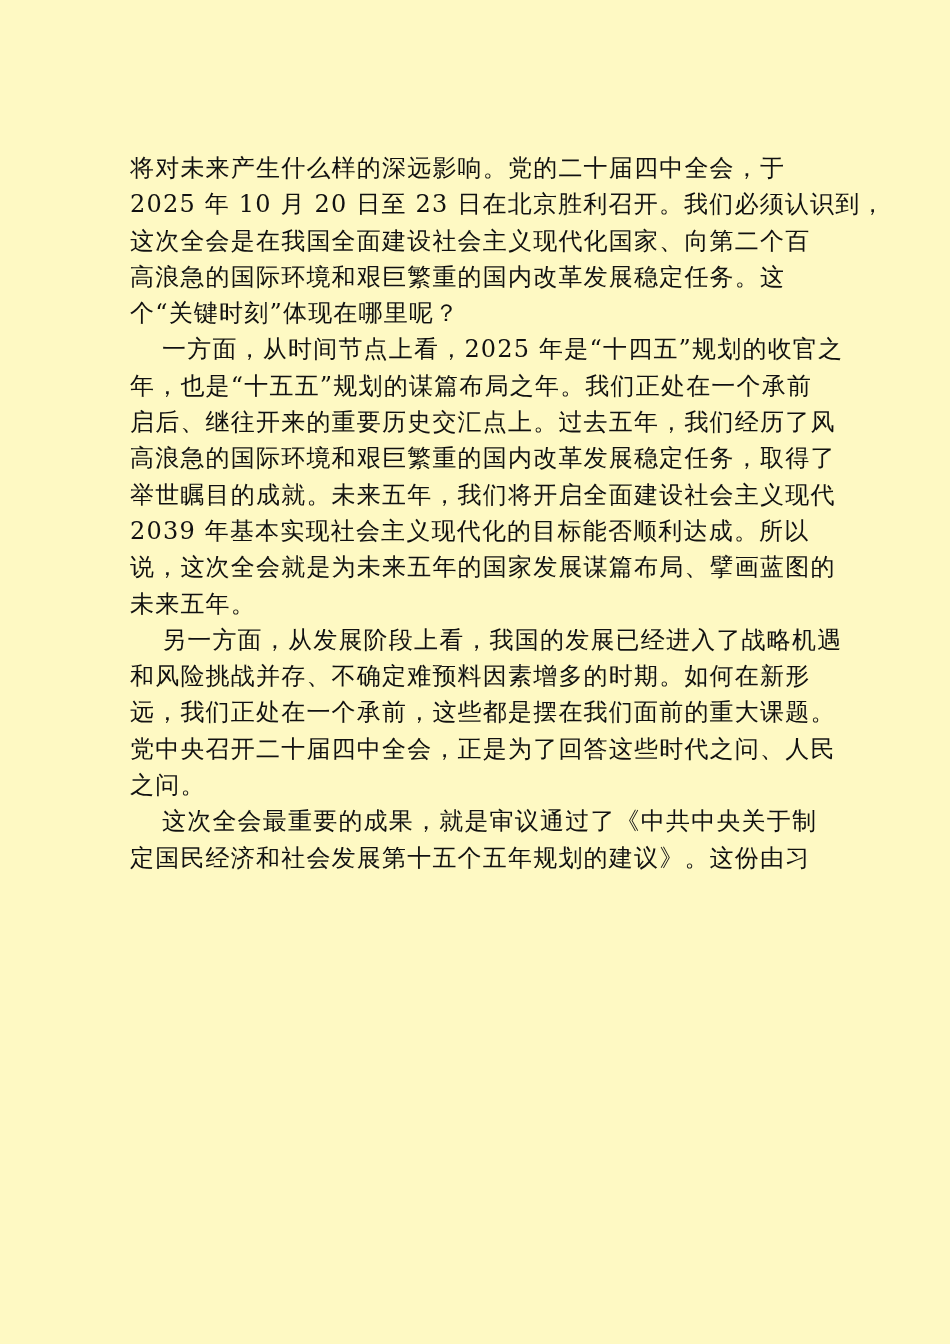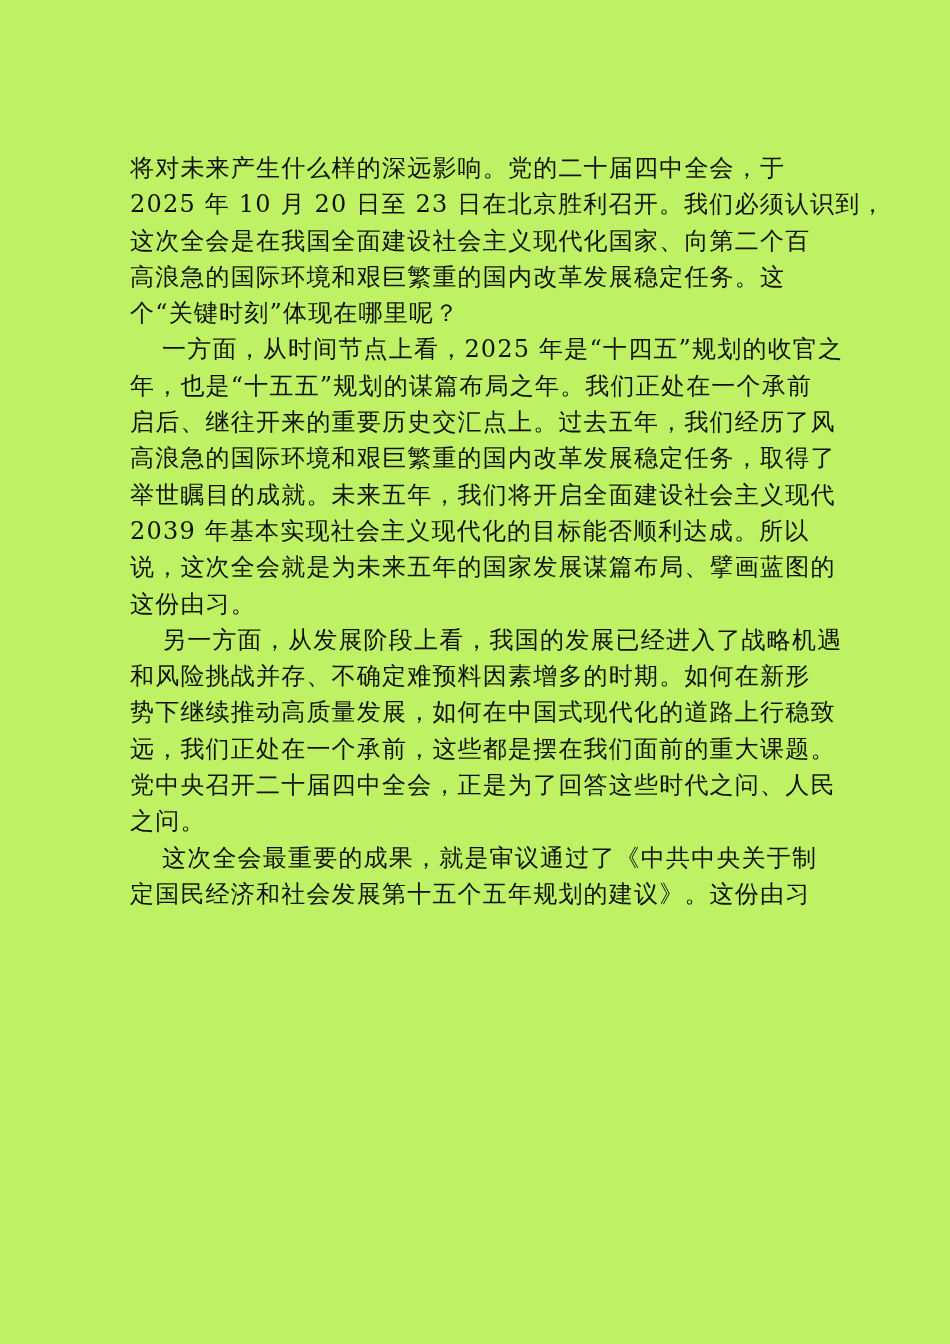--- a/index.html
+++ b/index.html
@@ -12,21 +12,21 @@
       height: 1344px;
       position: relative;
       overflow: hidden;
     }
     .page {
       position: absolute;
       left: 0;
       top: 0;
       width: 950px;
       height: 1344px;
-      background: #bef264;
+      background: #fef9c3;
     }
     .body-text {
       position: absolute;
       left: 130px;
       top: 150px;
       width: 700px;
       font-family: "DejaVu Serif", "Liberation Serif", serif;
       font-size: 24px;
       line-height: 36.3px;
       color: #111111;
@@ -60,27 +60,26 @@
     </div>
 
     <div class="para">
       <span class="line" style="padding-left:32px">一方面，从时间节点上看，2025 年是“十四五”规划的收官之</span>
       <span class="line">年，也是“十五五”规划的谋篇布局之年。我们正处在一个承前</span>
       <span class="line">启后、继往开来的重要历史交汇点上。过去五年，我们经历了风</span>
       <span class="line">高浪急的国际环境和艰巨繁重的国内改革发展稳定任务，取得了</span>
       <span class="line">举世瞩目的成就。未来五年，我们将开启全面建设社会主义现代</span>
       <span class="line">2039 年基本实现社会主义现代化的目标能否顺利达成。所以</span>
       <span class="line">说，这次全会就是为未来五年的国家发展谋篇布局、擘画蓝图的</span>
-      <span class="line">这份由习。</span>
+      <span class="line">未来五年。</span>
     </div>
 
     <div class="para">
       <span class="line" style="padding-left:32px">另一方面，从发展阶段上看，我国的发展已经进入了战略机遇</span>
       <span class="line">和风险挑战并存、不确定难预料因素增多的时期。如何在新形</span>
-      <span class="line">势下继续推动高质量发展，如何在中国式现代化的道路上行稳致</span>
       <span class="line">远，我们正处在一个承前，这些都是摆在我们面前的重大课题。</span>
       <span class="line">党中央召开二十届四中全会，正是为了回答这些时代之问、人民</span>
       <span class="line">之问。</span>
     </div>
 
     <div class="para">
       <span class="line" style="padding-left:32px">这次全会最重要的成果，就是审议通过了《中共中央关于制</span>
       <span class="line">定国民经济和社会发展第十五个五年规划的建议》。这份由习</span>
     </div>
 

